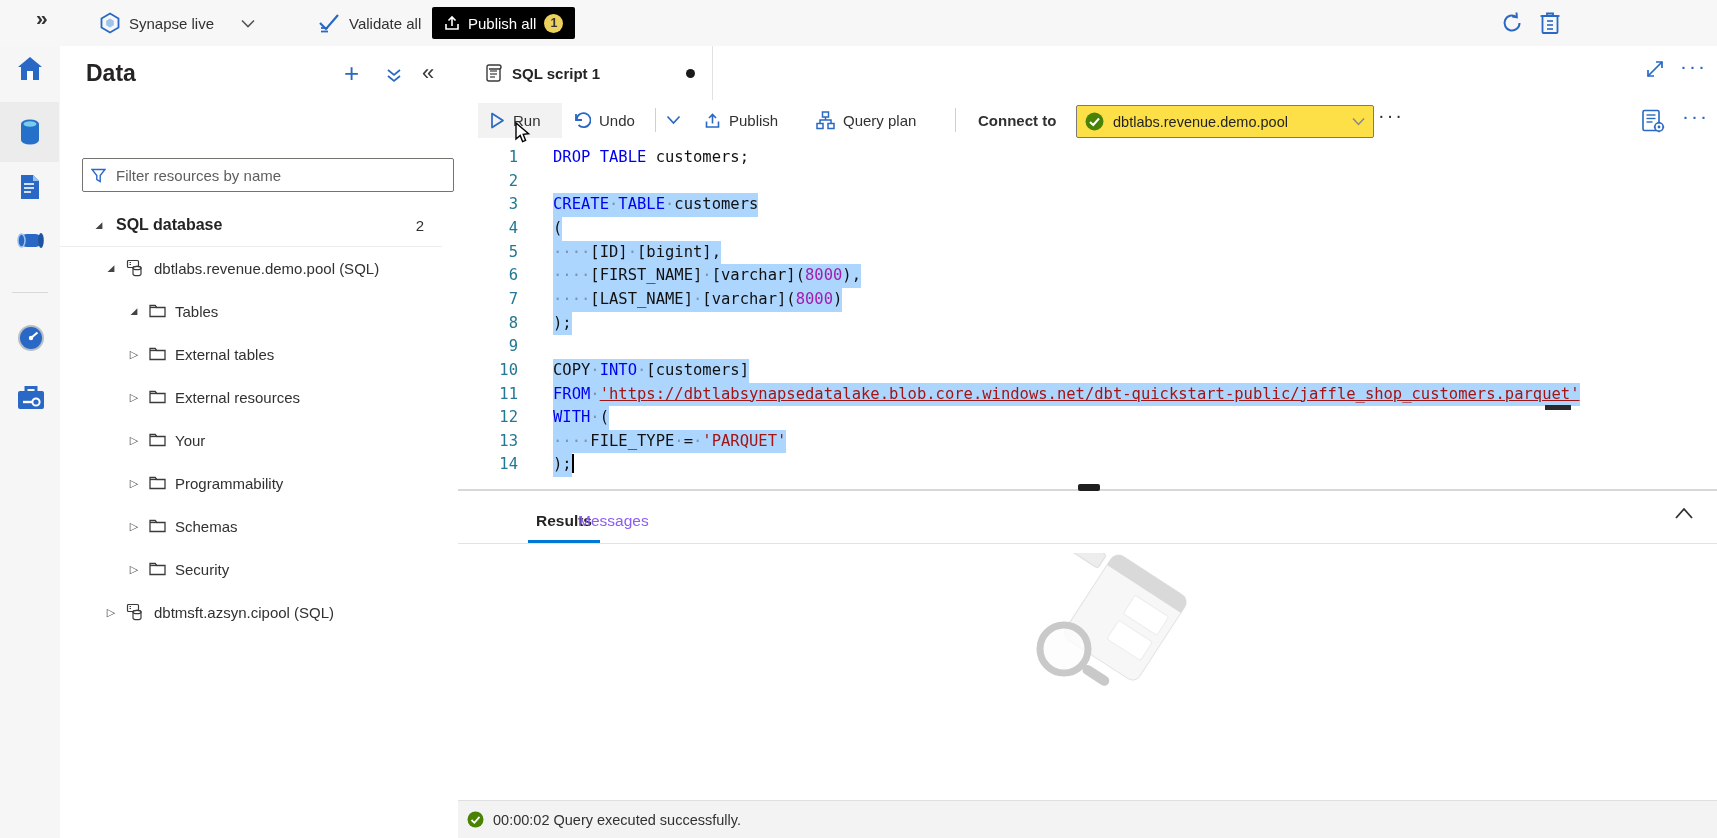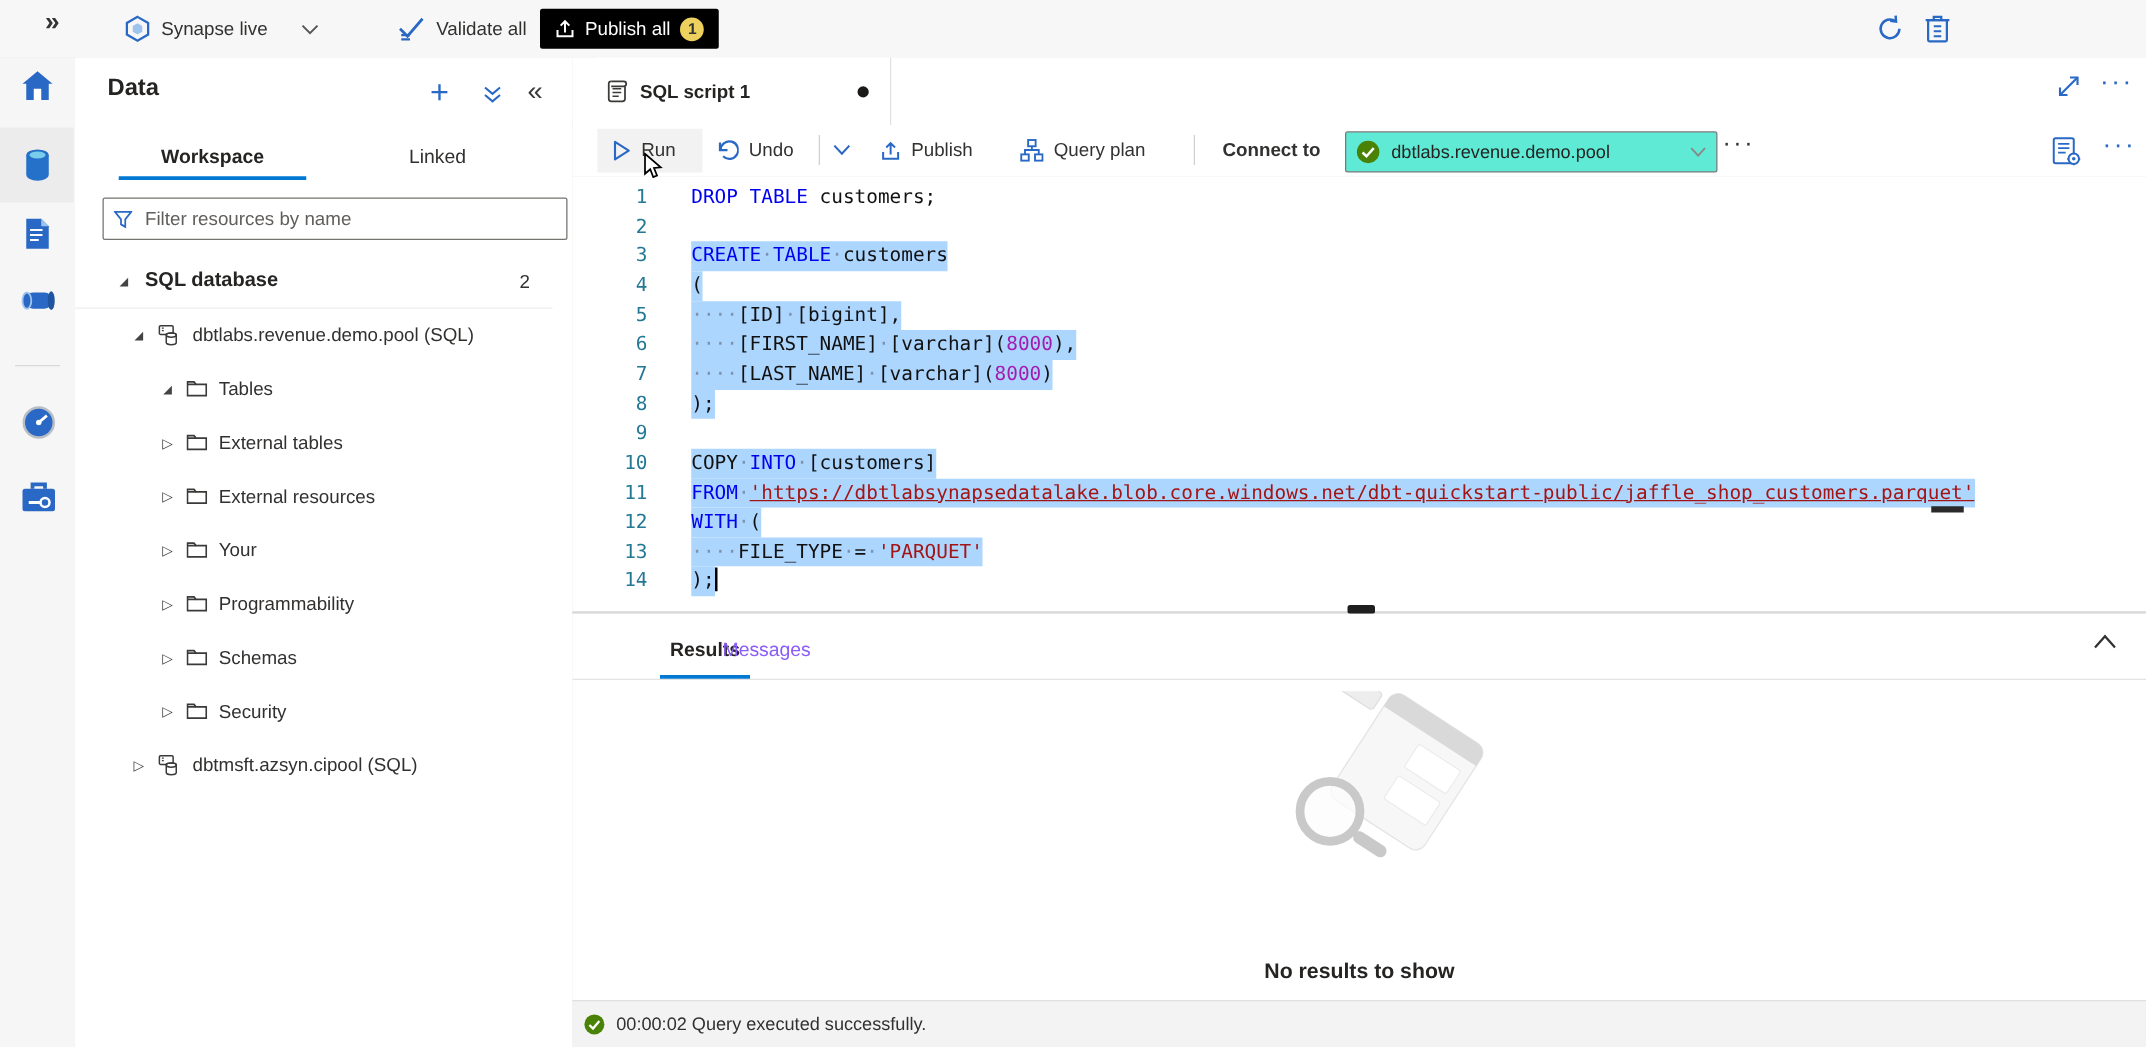--- a/index.html
+++ b/index.html
@@ -15,21 +15,21 @@
       color:#fff;font-size:15px;display:flex;align-items:center;gap:8px;cursor:pointer;font-family:inherit;}
   #publish-badge{width:19px;height:19px;border-radius:50%;background:#edd15e;color:#333;font-size:12.5px;
       font-weight:bold;display:flex;align-items:center;justify-content:center;}
   
   #rail{left:0;top:46px;width:60px;height:792px;background:#f6f6f6;border-right:1px solid #e1e1e1;}
   .rail-ic{left:16px;width:28px;height:28px;}
   #rail-sel{left:0;top:56px;width:59px;height:60px;background:#ececec;}
   #rail-div{left:12px;top:246px;width:36px;height:1px;background:#d9d9d9;}
   
   #explorer{left:60px;top:46px;width:398px;height:792px;background:#fff;border-right:1px solid #e3e3e3;}
-  #exp-title{left:26px;top:14px;font-size:19px;font-weight:700;color:#252423;}
+  #exp-title{left:26px;top:14px;font-size:23px;font-weight:700;color:#252423;}
   .exp-hicon{top:18px;color:#2968c4;}
   #exp-tabs{left:0px;top:64px;width:398px;height:34px;}
   .exp-tab{position:absolute;top:0;height:31px;display:flex;align-items:center;justify-content:center;font-size:15.5px;cursor:pointer;}
   #tab-workspace{left:35px;width:150px;font-weight:600;color:#252423;border-bottom:3px solid #0078d4;}
   #tab-linked{left:220px;width:140px;color:#323130;}
   #filterbox{left:22px;top:112px;width:354px;height:32px;border:1px solid #75736f;border-radius:2px;
       display:flex;align-items:center;gap:8px;padding:0 8px;background:#fff;}
   #filterbox input{border:none;outline:none;flex:1;font-size:15px;font-family:inherit;color:#323130;background:transparent;}
   #filterbox input::placeholder{color:#605e5c;}
   #tree{left:0;top:0;width:398px;height:792px;}
@@ -50,21 +50,21 @@
   #doc-tab .tl{margin-left:10px;font-weight:600;color:#252423;}
   #dirty-dot{position:absolute;left:228px;top:23px;width:9px;height:9px;border-radius:50%;background:#1b1a19;}
   .blue-dots{color:#2968c4;font-size:21px;letter-spacing:2px;cursor:pointer;}
   
   #toolbar{left:0;top:54px;width:1259px;height:41px;background:#fff;border-bottom:1px solid #d6d6d6;}
   .tbtn{position:absolute;top:0;height:40px;display:flex;align-items:center;gap:8px;color:#323130;cursor:pointer;}
   .tdiv{position:absolute;top:8px;width:1px;height:24px;background:#d0d0d0;}
   #run-hover{position:absolute;left:20px;top:3px;width:84px;height:35px;background:#f2f2f2;}
   #connect-label{font-weight:600;}
   #pool-select{position:absolute;left:618px;top:5px;width:280px;height:31px;border:1px solid #7a7a7a;border-radius:2px;
-      background:#5eead4;display:flex;align-items:center;gap:9px;padding:0 8px;cursor:pointer;}
+      background:#fde047;display:flex;align-items:center;gap:9px;padding:0 8px;cursor:pointer;}
   #pool-select .pv{flex:1;font-size:14.5px;color:#252423;white-space:nowrap;overflow:hidden;}
   
   #editor{left:0;top:95px;width:1259px;height:348px;background:#fff;
       font-family:"DejaVu Sans Mono",monospace;font-size:15.5px;}
   .cline{position:absolute;left:0;width:1259px;height:23.65px;line-height:23.65px;white-space:pre;}
   .cline .gut{position:absolute;left:0;top:0;width:60px;text-align:right;color:#237893;}
   .cline .code{position:absolute;left:95px;top:0;}
   .lc{display:inline-block;height:100%;}
   .cline.sel .lc{background:#add6ff;}
   .trail{display:inline-block;height:100%;background:#add6ff;vertical-align:top;}
@@ -211,24 +211,20 @@
 
     <div class="abs exp-hicon" style="left:284px;font-size:26px;font-weight:300;cursor:pointer;top:12px;">+</div>
     <div class="abs exp-hicon" style="left:326px;top:22px;cursor:pointer;">
       <svg width="16" height="16" viewBox="0 0 16 16">
           <polyline points="2,2 8,7 14,2" fill="none" stroke="#2968c4" stroke-width="1.7"></polyline>
           <polyline points="2,8 8,13 14,8" fill="none" stroke="#2968c4" stroke-width="1.7"></polyline>
         </svg>
     </div>
     <div class="abs exp-hicon" style="left:362px;top:14px;font-size:22px;color:#3b3a39;cursor:pointer;">«</div>
 
-    <div class="abs" id="exp-tabs">
-      <div class="exp-tab" id="tab-workspace">Workspace</div>
-      <div class="exp-tab" id="tab-linked">Linked</div>
-    </div>
 
     <div class="abs" id="filterbox">
       <span>
         <svg width="15" height="15" viewBox="0 0 15 15">
             <path d="M1 1.5 H14 L9.2 7.5 V13.5 L5.8 11.5 V7.5 Z" fill="none" stroke="#2968c4" stroke-width="1.4"></path>
           </svg>
       </span>
       <input type="text" placeholder="Filter resources by name" style="">
     </div>
 
@@ -503,21 +499,20 @@
             <path d="M87 14 h70 a9 9 0 0 1 9 9 v7 H78 v-7 a9 9 0 0 1 9 -9 Z" fill="#d9d9d9"></path>
             <rect x="118" y="40" width="40" height="22" rx="2" fill="#fff" stroke="#ececec"></rect>
             <rect x="118" y="70" width="40" height="22" rx="2" fill="#fff" stroke="#ececec"></rect>
             <rect x="14" y="22" width="58" height="16" rx="3" fill="#ededed" stroke="#dedede"></rect>
           </g>
           <circle cx="58" cy="96" r="24" fill="rgba(252,252,252,0.75)" stroke="#c9c9c9" stroke-width="7"></circle>
           <rect x="80" y="110" width="30" height="10" rx="5" fill="#c9c9c9" transform="rotate(33 80 110)"></rect>
         </svg>
       </div>
 
-      <div class="abs" id="empty-title">No results to show</div>
       <div class="abs" id="empty-sub">Your query yielded no displayable results</div>
     </div>
 
     <div class="abs" id="statusbar">
       <span>
         <svg width="17" height="17" viewBox="0 0 17 17">
             <circle cx="8.5" cy="8.5" r="8" fill="#498205"></circle>
             <path d="M4.5 9 L7.4 11.8 L12.5 5.8" fill="none" stroke="#fff" stroke-width="1.8"></path>
           </svg>
       </span>

